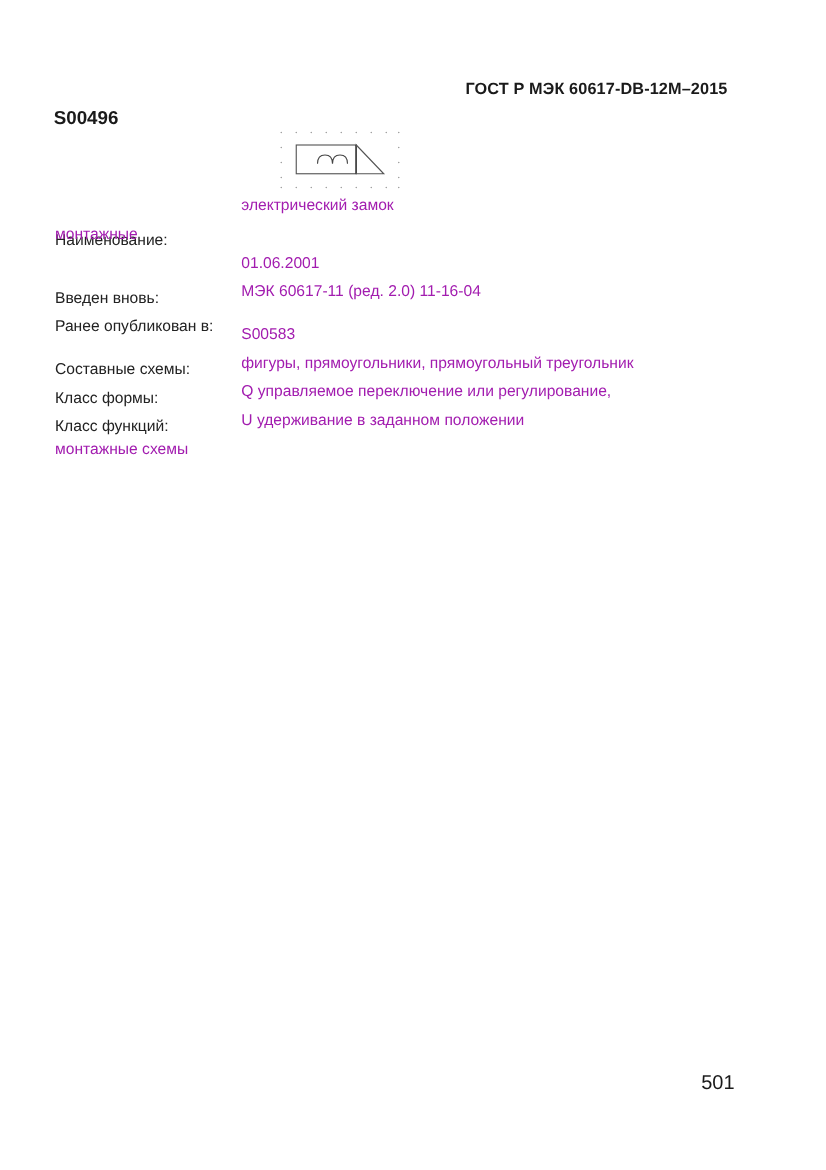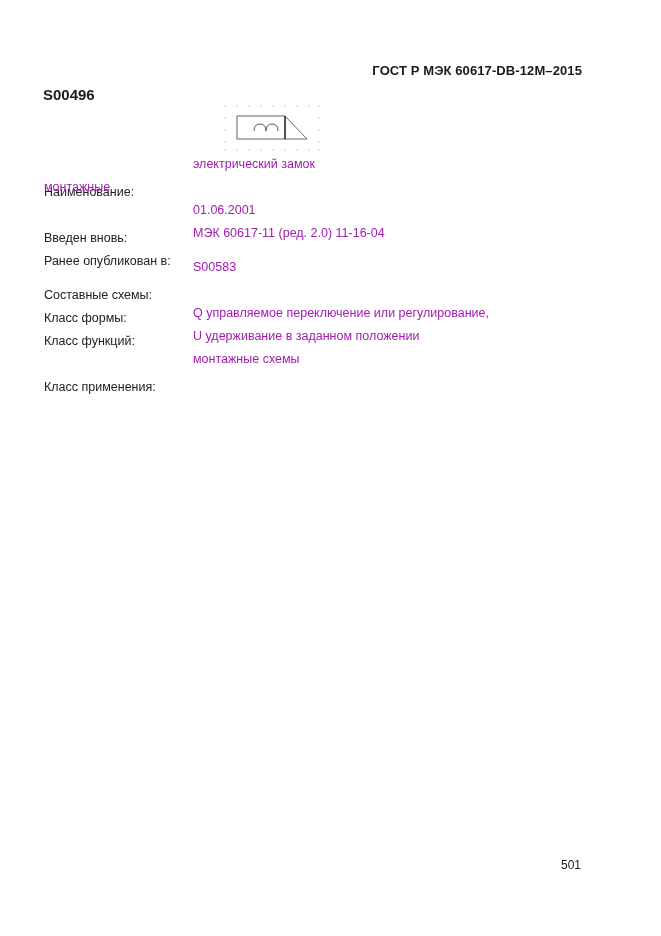--- a/index.html
+++ b/index.html
@@ -14,21 +14,21 @@
     .code {
       position: absolute; top: 86px; left: 43px;
       font-size: 15px; font-weight: bold;
     }
     .symbol { position: absolute; left: 222px; top: 104px; width: 100px; height: 48px; }
     .fields { position: absolute; left: 44px; top: 156px; font-size: 12.5px; }
     .row { display: flex; height: 23px; line-height: 16px; }
     .row .label { width: 149px; color: #222; margin-top: 28px; }
     .row .value { color: #a21caf; }
     .gap { height: 11px; }
-    .pageno { position: absolute; top: 858px; left: 561px; font-size: 12px; }
+    .pageno { position: absolute; top: 858px; left: 561px; font-size: 16px; }
   </style>
 </head>
 <body>
 
 <div class="header">ГОСТ Р МЭК 60617-DB-12M–2015</div>
 
 <div class="code">S00496</div>
 
 <div class="symbol">
   <svg width="100" height="48" viewBox="0 0 100 48">
@@ -81,28 +81,28 @@
     <span class="label">Ранее опубликован в:</span>
     <span class="value">МЭК 60617-11 (ред. 2.0) 11-16-04</span>
   </div>
   <div class="gap"></div>
   <div class="row">
     <span class="label">Составные схемы:</span>
     <span class="value">S00583</span>
   </div>
   <div class="row">
     <span class="label">Класс формы:</span>
+    <span class="value">фигуры, прямоугольники, прямоугольный треугольник</span>
   </div>
   <div class="row">
     <span class="label">Класс функций:</span>
     <span class="value">Q управляемое переключение или регулирование,</span>
   </div>
   <div class="row">
     <span class="label"></span>
     <span class="value">U удерживание в заданном положении</span>
   </div>
   <div class="row">
-    <span class="label">Класс применения:</span>
     <span class="value">монтажные схемы</span>
   </div>
 </div>
 
 <div class="pageno">501</div>
 
 </body></html>

